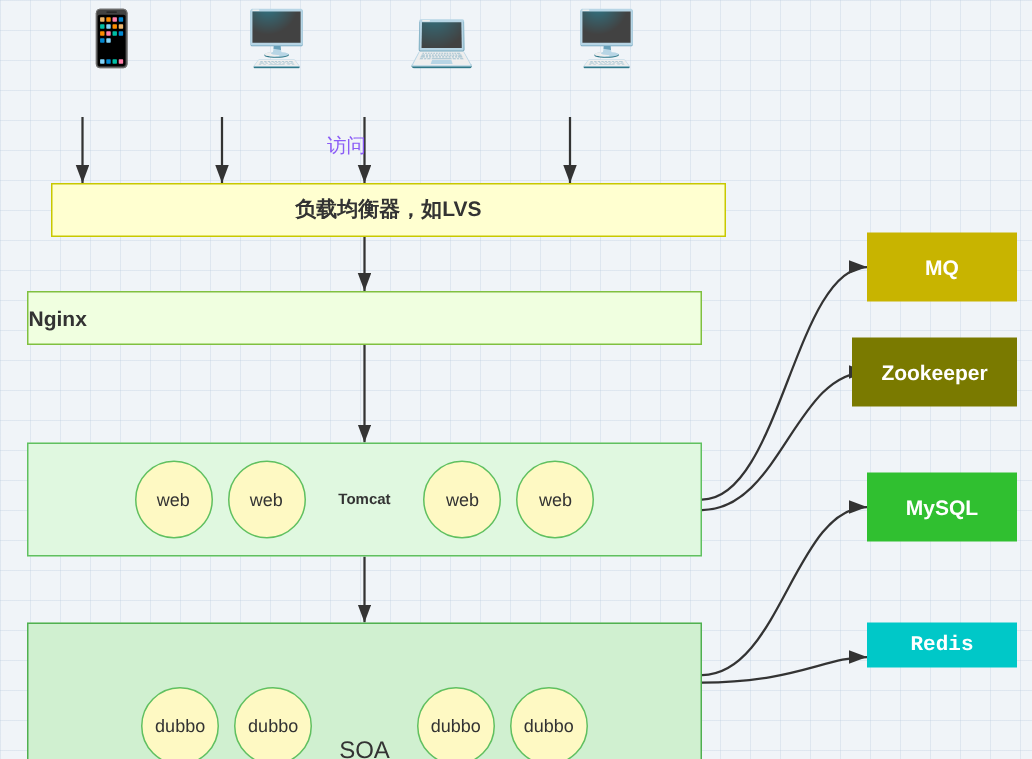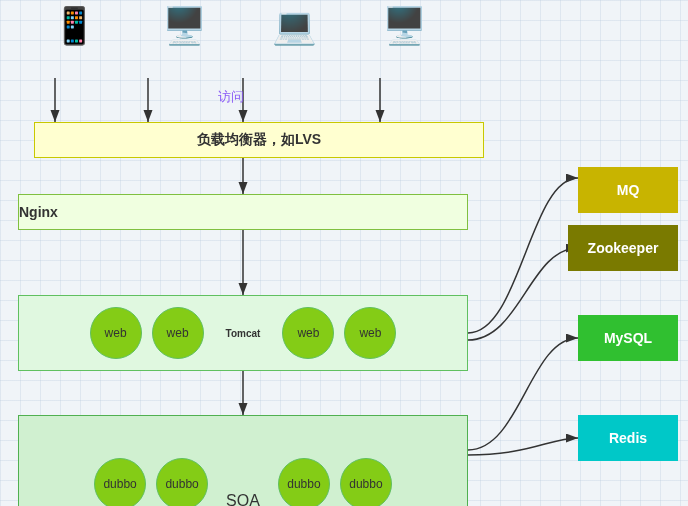--- a/index.html
+++ b/index.html
@@ -100,21 +100,21 @@
       font-size: 10px;
       font-weight: bold;
       color: #333;
       margin: 0 12px;
     }
 
     .circle-node {
       width: 52px;
       height: 52px;
       border-radius: 50%;
-      background: #84cc16;
+      background: #fef9c3;
       border: 1.5px solid #60c060;
       display: flex;
       align-items: center;
       justify-content: center;
       font-size: 12px;
       color: #333;
     }
 
     
     .soa-container {
@@ -272,29 +272,29 @@
     </div>
     <div class="soa-label">SOA</div>
     <div class="circle-node">
       <span>dubbo</span>
     </div>
     <div class="circle-node">
       <span>dubbo</span>
     </div>
   </div>
 
-  <div class="service-box mq-box" style="position:absolute;top:167px;right:10px;width:100px;height:46px;background:#c8b400;color:#fff;">
+  <div class="service-box mq-box" style="position:absolute;top:155px;right:10px;width:100px;height:46px;background:#c8b400;color:#fff;">
     <span>MQ</span>
   </div>
 
   <div class="service-box zookeeper-box" style="position:absolute;top:225px;right:10px;width:110px;height:46px;background:#7a7a00;color:#fff;">
     <span>Zookeeper</span>
   </div>
 
   <div class="service-box mysql-box" style="position:absolute;top:315px;right:10px;width:100px;height:46px;background:#30c030;color:#fff;">
     <span>MySQL</span>
   </div>
 
-  <div class="service-box redis-box" style="position:absolute;top:415px;right:10px;width:100px;height:46px;background:#00c8c8;color:#fff;">
+  <div class="service-box redis-box" style="position:absolute;top:415px;right:10px;width:100px;height:30px;background:#00c8c8;color:#fff;font-family:Liberation Mono, monospace;">
     <span>Redis</span>
   </div>
 
 </div>
 
 </body></html>

